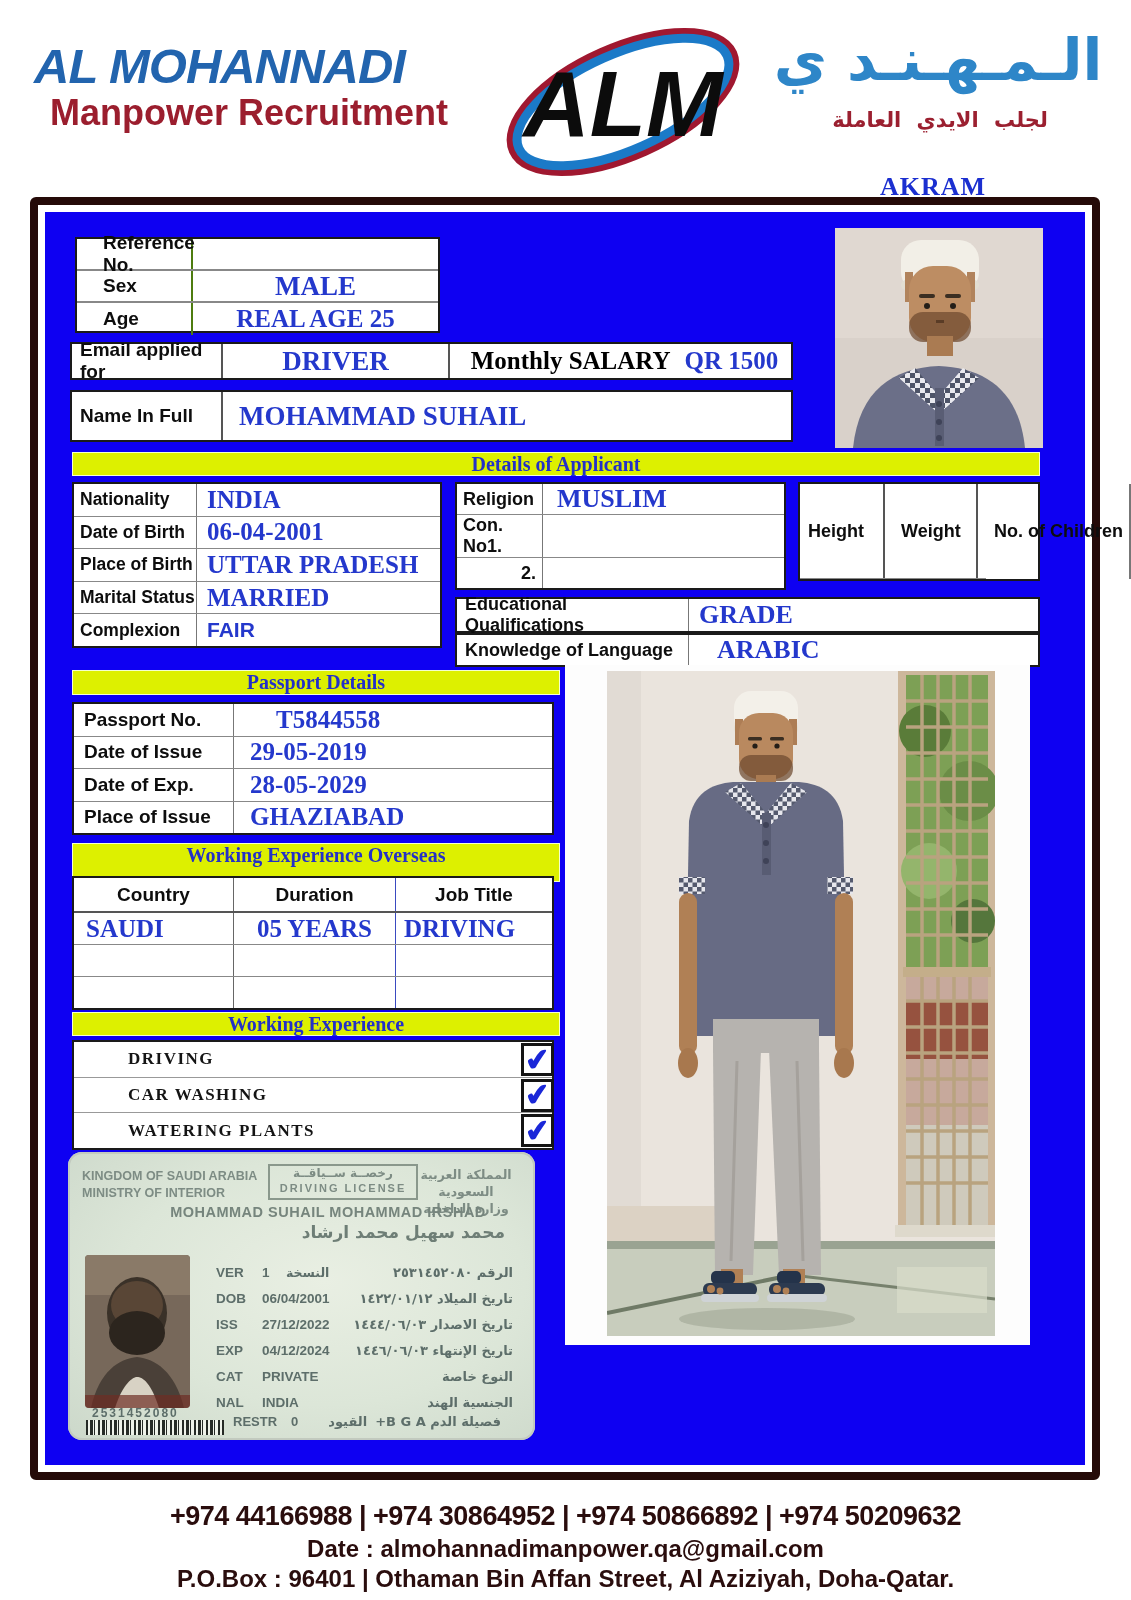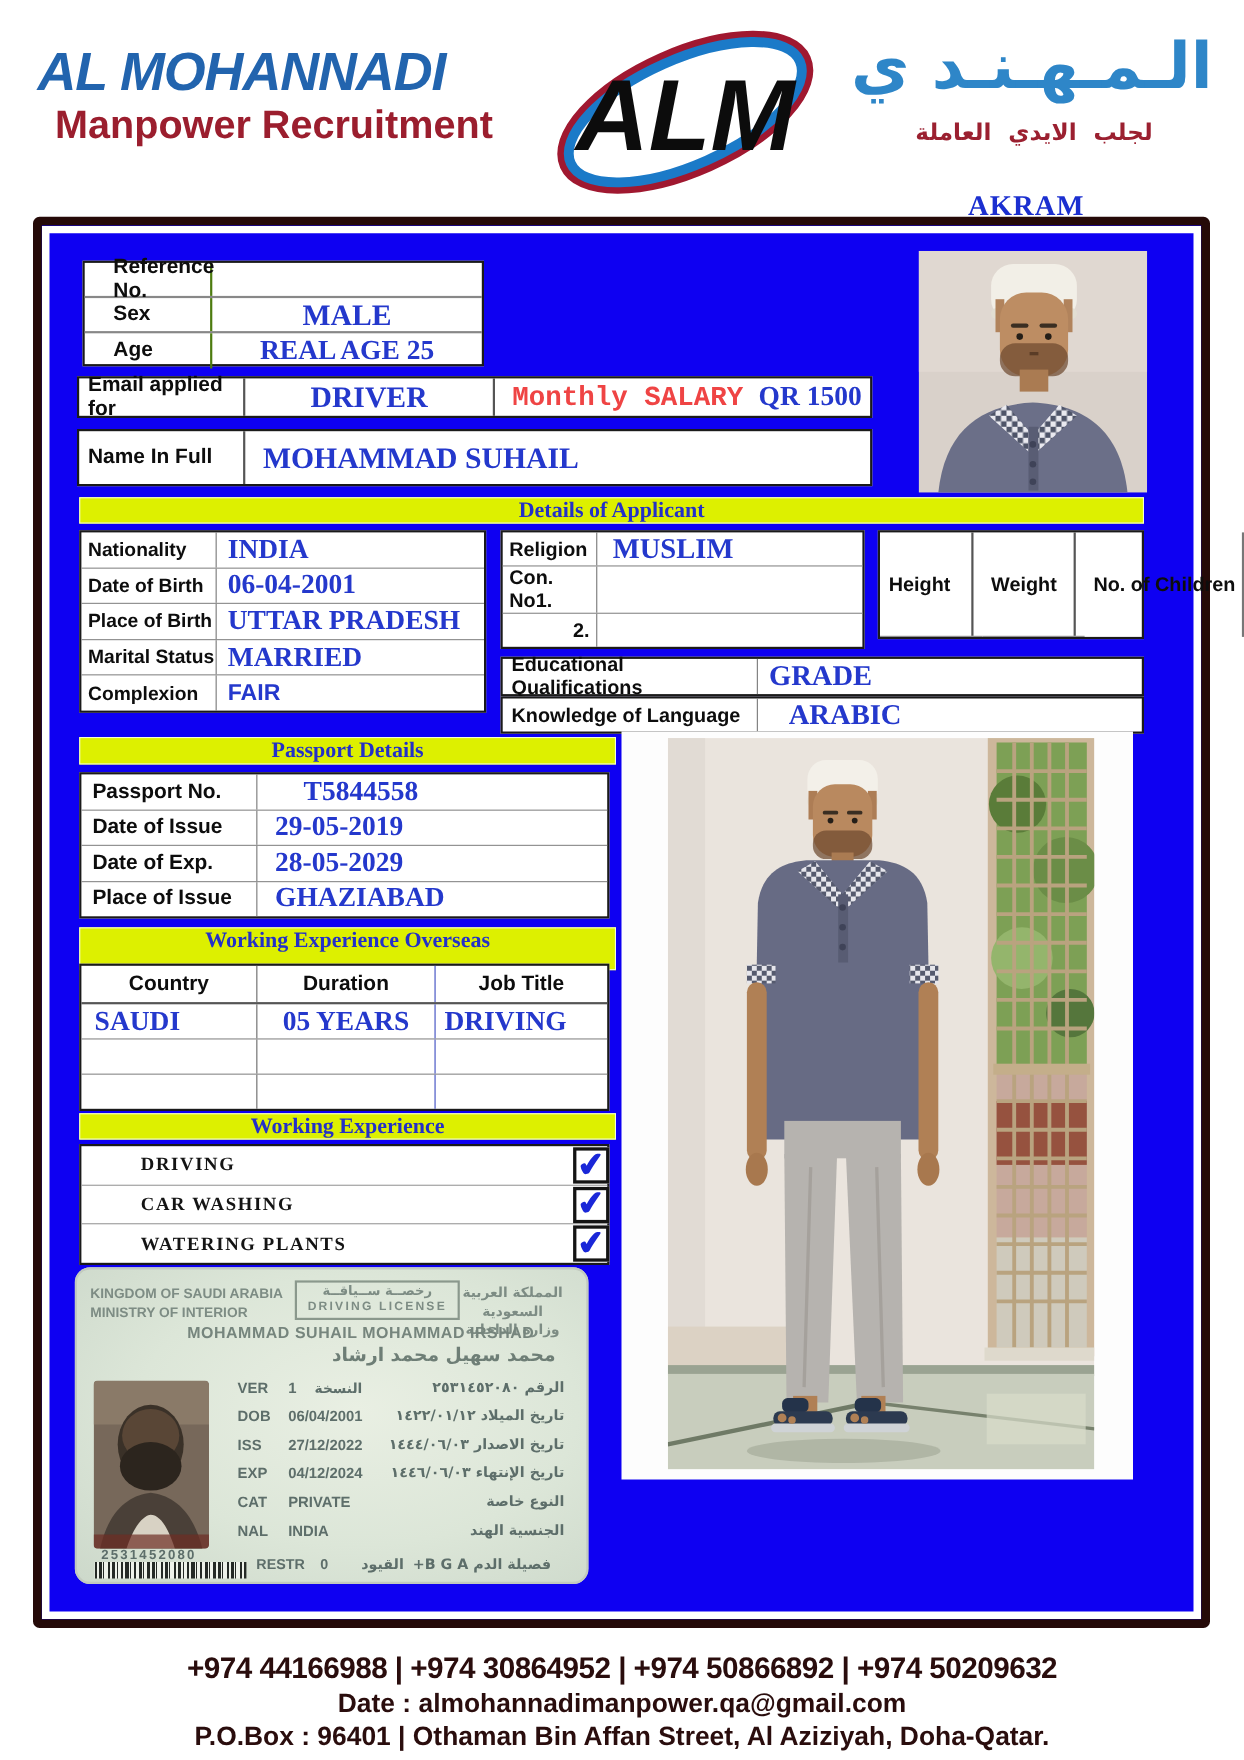--- a/index.html
+++ b/index.html
@@ -94,21 +94,21 @@
        box-shadow:0 0 0 2px #c2cabf inset;color:#6b7b74;overflow:hidden}
   .lic .t1{position:absolute;left:14px;top:16px;width:180px;text-align:left;font-size:12.5px;font-weight:700;line-height:17px;color:#7d8c84}
   .lic .tbox{position:absolute;left:200px;top:12px;width:150px;height:36px;border:2px solid #8a988c;text-align:center;font-weight:700}
   .lic .tbox .ar{font-family:"DejaVu Sans",sans-serif;font-size:12px;line-height:15px;color:#7d8c84}
   .lic .tbox .en{font-size:11px;letter-spacing:2px;line-height:14px;color:#7d8c84}
   .lic .t2{position:absolute;right:14px;top:14px;width:110px;text-align:center;font-family:"DejaVu Sans",sans-serif;font-size:12.5px;font-weight:700;line-height:17px;color:#7d8c84;direction:rtl}
   .lic .nameen{position:absolute;left:60px;top:52px;width:400px;text-align:center;font-size:14.5px;font-weight:700;letter-spacing:.5px;color:#76857d}
   .lic .namear{position:absolute;right:30px;top:70px;width:300px;text-align:right;font-family:"DejaVu Sans",sans-serif;font-size:17px;font-weight:700;color:#6e7e76;direction:rtl}
   .licphoto{position:absolute;left:17px;top:103px;width:105px;height:153px;border-radius:4px;overflow:hidden}
   .lfields{position:absolute;left:148px;top:102px;right:22px}
-  .lrow{display:flex;align-items:flex-start;height:26px;font-size:13.5px;font-weight:700;color:#5d6e6a}
+  .lrow{display:flex;align-items:flex-end;height:26px;font-size:13.5px;font-weight:700;color:#5d6e6a}
   .lrow .ll{width:46px}
   .lrow .lv{min-width:10px}
   .lrow .lm{margin-left:14px;font-family:"DejaVu Sans",sans-serif;font-size:12.5px;direction:rtl}
   .lrow .lr{margin-left:auto;font-family:"DejaVu Sans",sans-serif;font-size:13px;direction:rtl;text-align:right}
   .serial{position:absolute;left:24px;top:254px;font-size:12px;font-weight:700;letter-spacing:2px;color:#5d6e6a}
   .barcode{position:absolute;left:18px;top:268px;width:138px;height:15px;
      background:repeating-linear-gradient(90deg,#252a26 0 2px,#eef2ea 2px 4px,#252a26 4px 7px,#eef2ea 7px 8px,#252a26 8px 9px,#eef2ea 9px 12px)}
   .lbot{position:absolute;left:165px;right:34px;top:262px;display:flex;align-items:baseline;font-size:13px;font-weight:700;color:#5d6e6a}
   .lbot .ar{font-family:"DejaVu Sans",sans-serif;direction:rtl}
 
@@ -116,21 +116,21 @@
   .photo2frame{position:absolute;left:565px;top:665px;width:465px;height:680px;background:#fdfdfd}
   .photo2{position:absolute;left:42px;top:6px;width:388px;height:665px;overflow:hidden}
 
   
   .footer{position:absolute;left:0;top:1498px;width:1131px;text-align:center;color:var(--ftext);font-weight:700}
   .footer .f1{font-size:27px;line-height:36px;letter-spacing:-.5px}
   .footer .f2{font-size:24px;line-height:30px}
   .footer .f3{font-size:24px;line-height:30px}
 
   .valc{justify-content:center;padding-left:0}
-  .serif-k{font-family:Liberation Mono, monospace;font-weight:700;color:#ef4444}
+  .serif-k{font-family:Liberation Serif, serif;font-weight:700;color:#000000}
 </style>
 </head>
 <body>
 
 <div id="page">
 
   <div class="abs brand1">AL MOHANNADI</div>
   <div class="abs brand2">Manpower Recruitment</div>
 
   <div class="abs almlogo">

